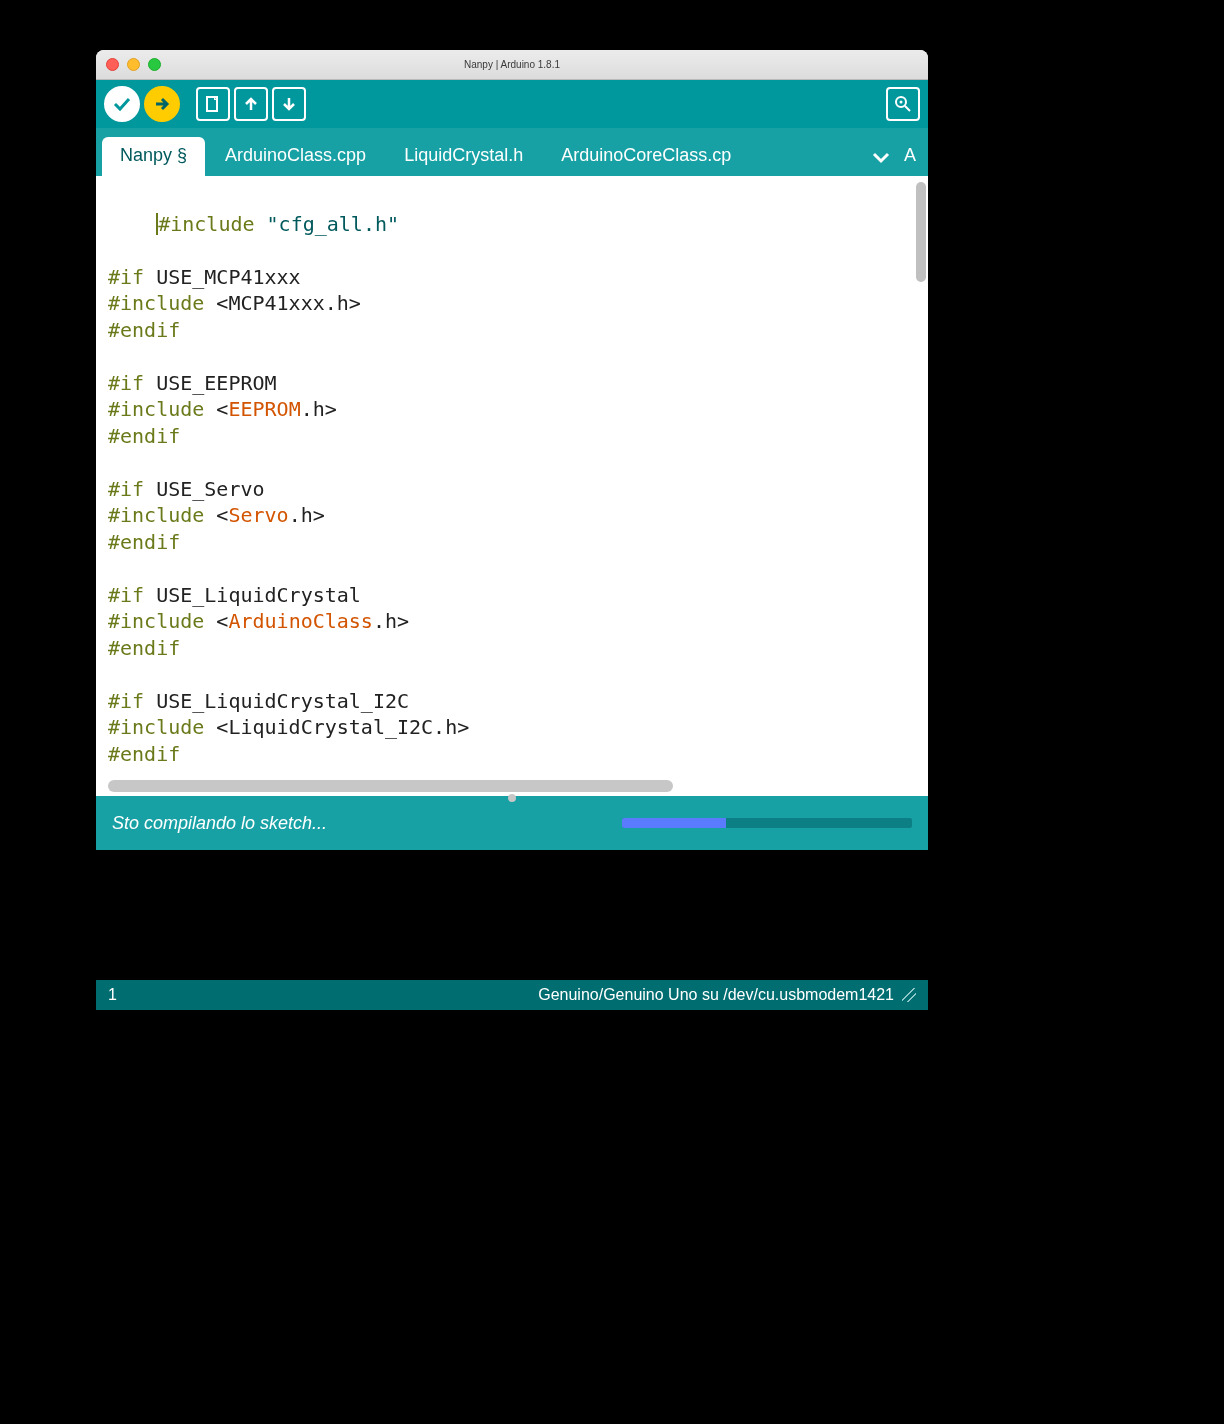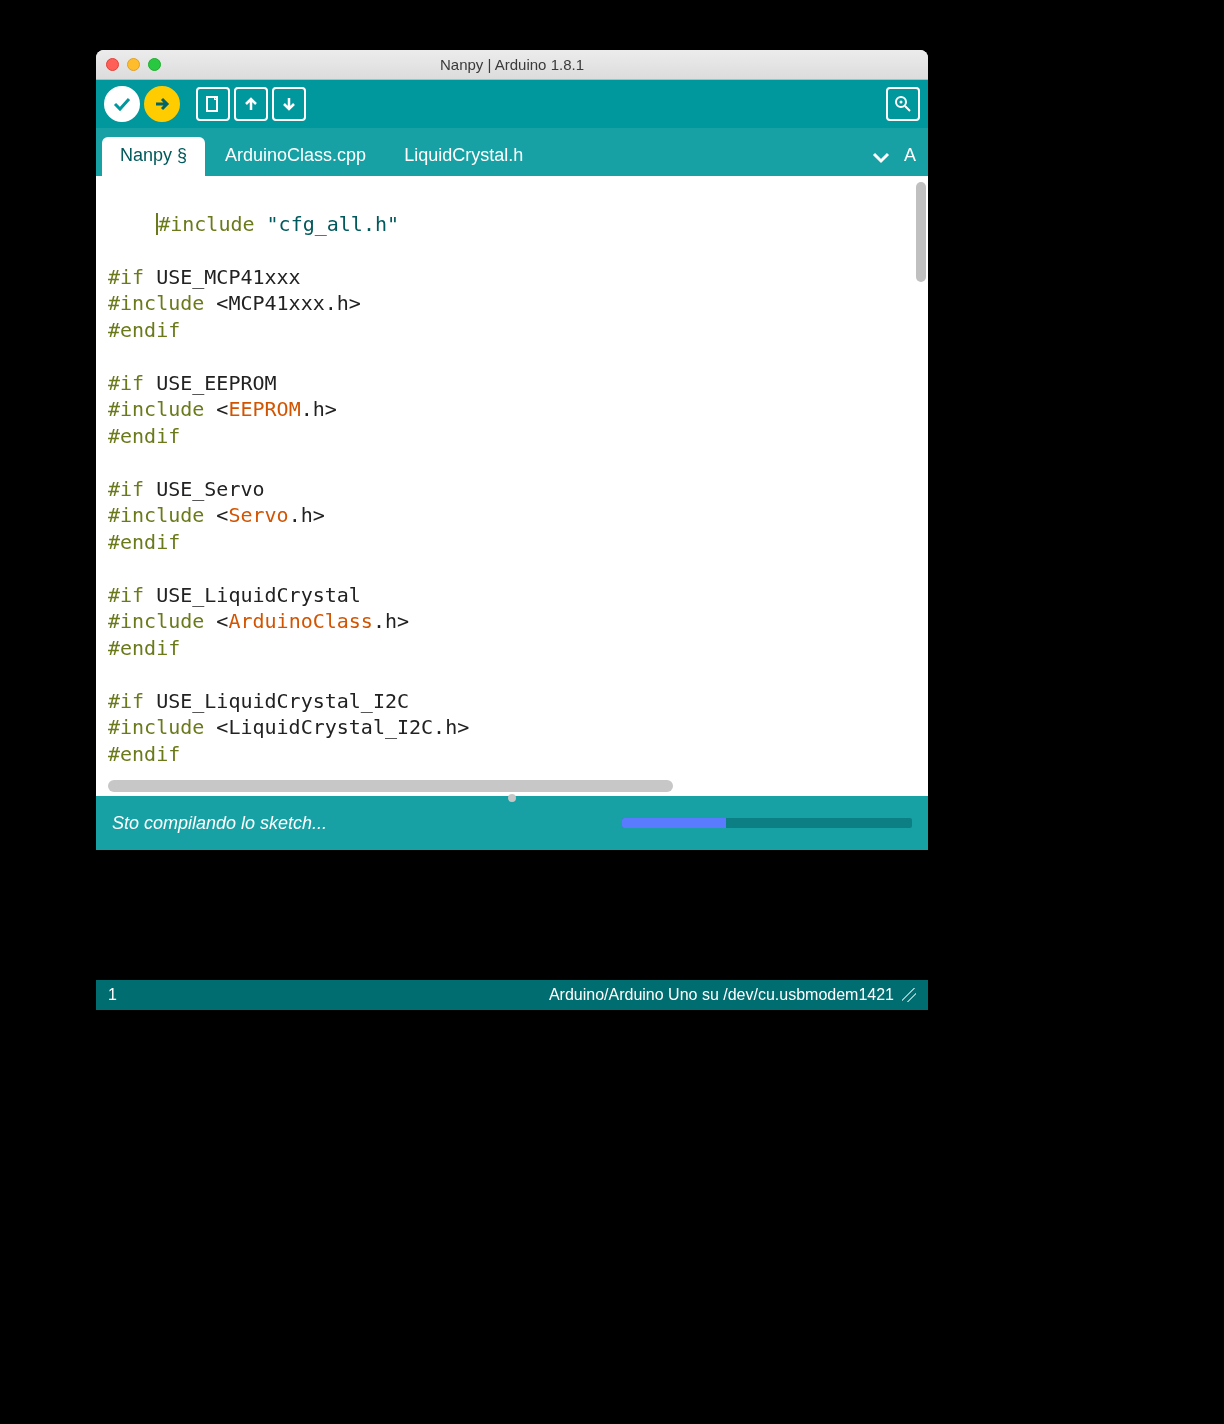--- a/index.html
+++ b/index.html
@@ -34,21 +34,21 @@
     margin-left: 10px;
   }
   .tl { width: 13px; height: 13px; border-radius: 50%; }
   .tl-close { background: #ff5f57; border:1px solid #e14138; }
   .tl-min   { background: #ffbd2e; border:1px solid #dfa023; }
   .tl-max   { background: #28c940; border:1px solid #1dad2c; }
   .title {
     position: absolute;
     left: 0; right: 0;
     text-align: center;
-    font-size: 15px;
+    font-size: 10px;
     color: #3a3a3a;
   }
   .toolbar {
     height: 48px;
     background: #00979d;
     display: flex;
     align-items: center;
     padding: 0 8px;
     gap: 4px;
   }
@@ -216,20 +216,21 @@
         </svg>
     </div>
   </div>
 
   <div class="tabbar">
 
     <div id="tabs-host" style="display:flex;gap:2px;align-items:flex-end;">
         <div class="tab active"><span>Nanpy §</span></div>
         <div class="tab"><span>ArduinoClass.cpp</span></div>
         <div class="tab"><span>LiquidCrystal.h</span></div>
+        <div class="tab"><span>ArduinoCoreClass.cp</span></div>
       </div>
     <div class="tab-more">
       <svg width="18" height="12" viewBox="0 0 18 12">
           <path d="M2 2 L9 9 L16 2" stroke="#fff" stroke-width="3" fill="none"></path>
         </svg>
     </div>
     <div style="color:#fff;font-size:18px;padding:8px 6px 10px 4px;">A</div>
   </div>
 
   <div class="editor">
@@ -266,17 +267,17 @@
     <span>Sto compilando lo sketch...</span>
     <div class="progress">
       <div class="progress-bar" id="progress-fill" style="width: 36%;"></div>
     </div>
   </div>
 
   <div class="console"></div>
 
   <div class="footer">
     <span>1</span>
-    <span class="footer-right">Arduino/Arduino Uno su /dev/cu.usbmodem1421</span>
+    <span class="footer-right">Genuino/Genuino Uno su /dev/cu.usbmodem1421</span>
     <div class="footer-grip"></div>
   </div>
 
 </div>
 
 </body></html>

